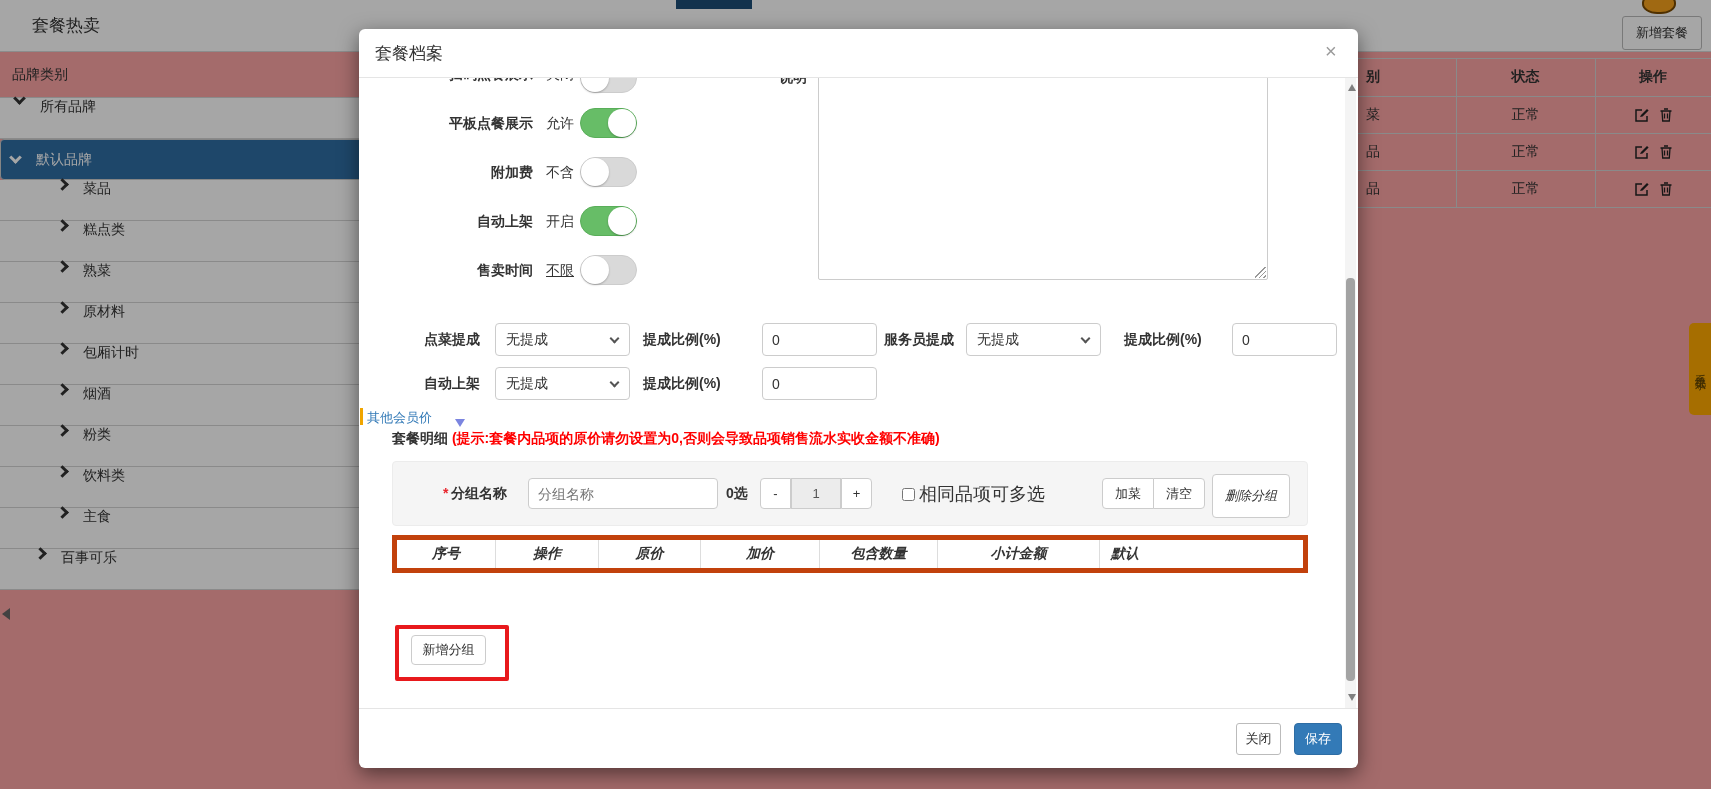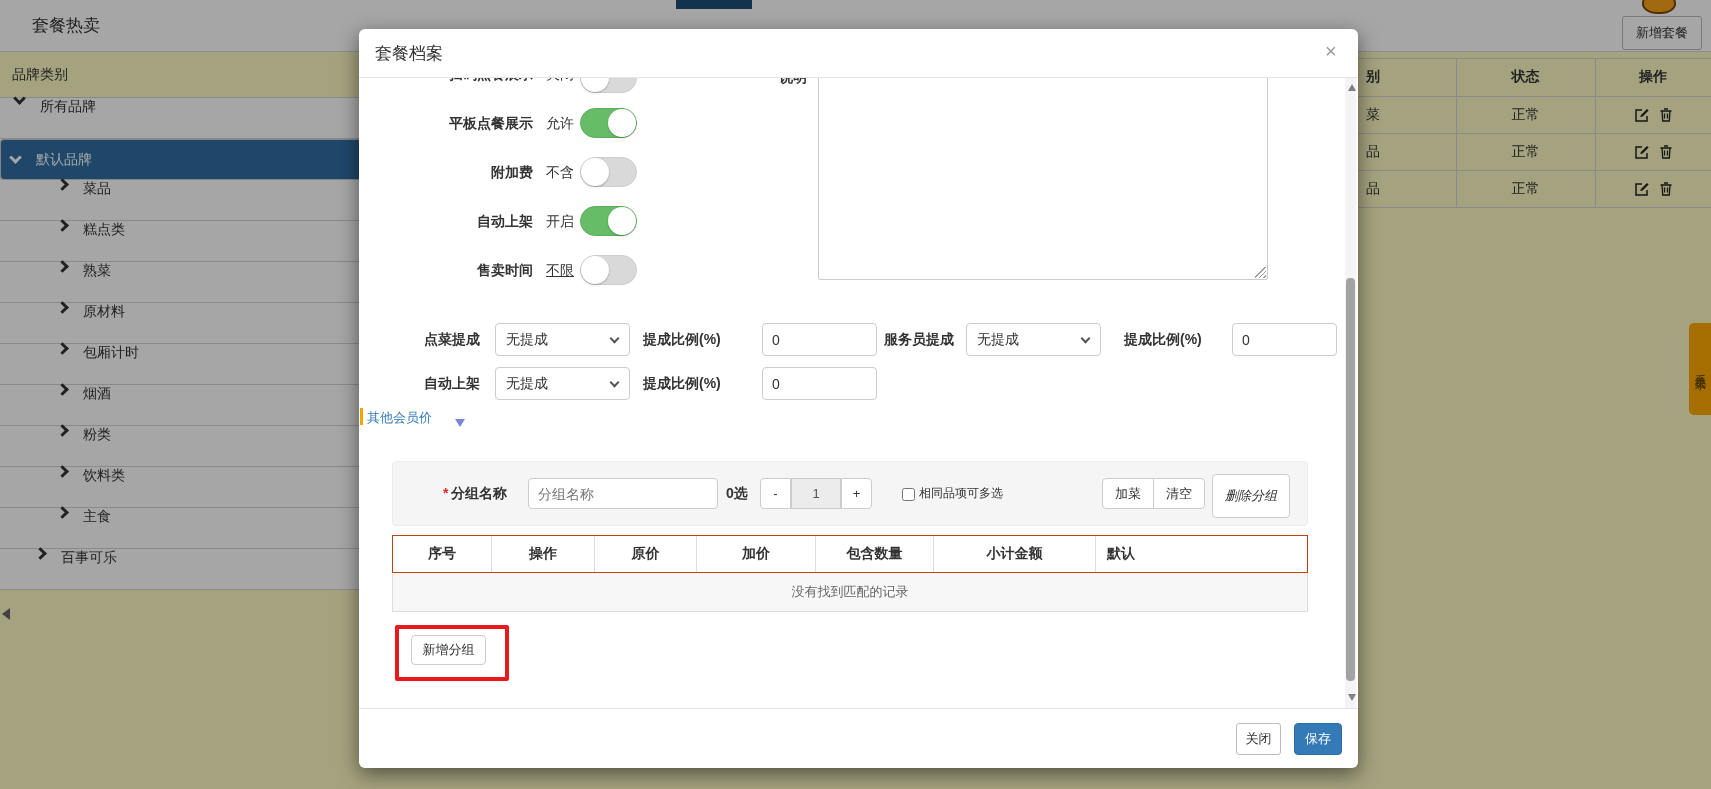--- a/index.html
+++ b/index.html
@@ -1,17 +1,17 @@
 <!DOCTYPE html>
 <html><head>
 <meta charset="utf-8">
 <style>
   html,body{margin:0;padding:0;background:#e8e8e8;}
   *{box-sizing:border-box;font-family:"Liberation Sans","DejaVu Sans",sans-serif;}
-  .stage{position:relative;width:1711px;height:789px;overflow:hidden;background:#fef9c3;}
+  .stage{position:relative;width:1711px;height:789px;overflow:hidden;background:#fca5a5;}
   .abs{position:absolute;}
   
   .pg-titlebar{left:0;top:0;width:1711px;height:52px;background:#fff;border-bottom:1px solid #d8d8d8;}
   .pg-title{left:32px;top:14px;font-size:17px;color:#333;}
   .navy-frag{left:676px;top:0;width:76px;height:9px;background:#1d4e77;}
   .mascot{left:1642px;top:-8px;width:34px;height:22px;background:#f6a21d;border:2px solid #7a4a00;border-radius:50% 50% 45% 45%;}
   .btn{display:flex;align-items:center;justify-content:center;background:#fff;border:1px solid #bbb;border-radius:3px;font-size:13px;color:#333;cursor:pointer;}
   .new-combo{left:1622px;top:16px;width:80px;height:34px;}
   
   .sb-header{left:0;top:52px;width:520px;height:46px;border-bottom:1px solid #d4d4d4;display:flex;align-items:center;padding-left:12px;font-size:14px;color:#333;}
@@ -54,34 +54,34 @@
   .inp{border:1px solid #ccc;border-radius:4px;font-size:14px;color:#333;padding:0 9px;outline:none;width:100%;height:100%;}
   .member-bar{width:3px;background:#f0a500;}
   .member-link{color:#337ab7;font-size:13px;cursor:pointer;}
   .tri-down{width:0;height:0;border-left:5px solid transparent;border-right:5px solid transparent;border-top:8px solid #7b85e0;}
   .warn-line{font-size:14px;color:#333;font-weight:bold;white-space:nowrap;}
   .warn-red{color:#ff0000;font-weight:bold;}
   .gpanel{background:#f5f5f5;border:1px solid #ececec;border-radius:4px;}
   .star{color:#e8262d;font-weight:bold;font-size:14px;}
   .wbtn{display:flex;align-items:center;justify-content:center;background:#fff;border:1px solid #ccc;font-size:13px;color:#333;cursor:pointer;border-radius:4px;}
   .qty-box{background:#ececec;border:1px solid #ccc;display:flex;align-items:center;justify-content:center;font-size:13px;color:#555;}
-  .dt-head{display:flex;border:1px solid #c2410c;}
+  .dt-head{display:flex;border:5px solid #c2410c;font-style:italic;}
   .dt-hc{display:flex;align-items:center;justify-content:center;font-weight:bold;font-size:14px;color:#333;border-right:1px solid #ddd;height:100%;}
   .dt-hc:last-child{border-right:none;}
   .dt-empty{background:#f7f7f7;border:1px solid #ddd;border-top:none;display:flex;align-items:center;justify-content:center;font-size:13px;color:#666;}
   .redbox{border:4px solid #e8191c;border-radius:2px;}
   .ft-close{left:877px;top:694px;width:45px;height:32px;}
   .ft-save{left:935px;top:694px;width:48px;height:32px;display:flex;align-items:center;justify-content:center;background:#337ab7;border:1px solid #2e6da4;border-radius:4px;color:#fff;font-size:13px;cursor:pointer;}
   
   .sb-track{left:986px;top:49px;width:11px;height:630px;background:#f4f4f4;}
   .sb-thumb{left:987px;top:249px;width:9px;height:403px;background:#a3a3a3;border-radius:4px;}
   .arr-up{left:989px;top:55px;width:0;height:0;border-left:4px solid transparent;border-right:4px solid transparent;border-bottom:7px solid #808080;}
   .arr-dn{left:989px;top:665px;width:0;height:0;border-left:4px solid transparent;border-right:4px solid transparent;border-top:7px solid #808080;}
   .cbx{width:13px;height:13px;margin:0;}
-  .cbx-lbl{font-size:12px;color:#333;display:flex;align-items:center;}
+  .cbx-lbl{font-size:18px;color:#333;display:flex;align-items:center;}
 </style>
 </head>
 <body>
 
 <div class="stage">
 
   <div>
     <div class="abs pg-titlebar"></div>
     <div class="abs pg-title">套餐热卖</div>
     <div class="abs navy-frag"></div>
@@ -268,20 +268,24 @@
           <span>无提成</span>
           <span class="caret"></span>
         </div>
       <div class="abs lbl" style="left:284px;top:289px;width:95px;height:33px;line-height:33px;text-align:left;">提成比例(%)</div>
       <div class="abs" style="left:403px;top:289px;width:115px;height:33px;"><input class="inp" value="0" style=""></div>
 
       <div class="abs member-bar" style="left:1px;top:330px;height:17px;"></div>
       <div class="abs member-link" style="left:8px;top:331px;">其他会员价</div>
       <div class="abs tri-down" style="left:96px;top:341px;"></div>
 
+      <div class="abs warn-line" style="left:33px;top:352px;">
+        <span>套餐明细</span>
+        <span class="warn-red">(提示:套餐内品项的原价请勿设置为0,否则会导致品项销售流水实收金额不准确)</span>
+      </div>
 
       <div class="abs gpanel" style="left:33px;top:383px;width:916px;height:65px;"></div>
       <div class="abs star" style="left:84px;top:400px;height:31px;line-height:31px;">*</div>
       <div class="abs lbl" style="left:92px;top:400px;width:62px;height:31px;line-height:31px;text-align:left;">分组名称</div>
       <div class="abs" style="left:169px;top:400px;width:190px;height:31px;"><input class="inp" placeholder="分组名称" style=""></div>
       <div class="abs lbl" style="left:367px;top:400px;width:32px;height:31px;line-height:31px;text-align:left;">0选</div>
       <div class="abs wbtn" style="left:401px;top:400px;width:31px;height:31px;border-radius:4px 0 0 4px;">-</div>
       <div class="abs qty-box" style="left:432px;top:400px;width:50px;height:31px;">1</div>
       <div class="abs wbtn" style="left:482px;top:400px;width:31px;height:31px;border-radius:0 4px 4px 0;">+</div>
       <div class="abs" style="left:543px;top:409px;"><input type="checkbox" class="cbx" style=""></div>
@@ -292,21 +296,20 @@
 
       <div class="abs dt-head" style="left:33px;top:457px;width:916px;height:38px;">
         <div class="dt-hc" style="width:99px;">序号</div>
         <div class="dt-hc" style="width:103px;">操作</div>
         <div class="dt-hc" style="width:102px;">原价</div>
         <div class="dt-hc" style="width:119px;">加价</div>
         <div class="dt-hc" style="width:118px;">包含数量</div>
         <div class="dt-hc" style="width:162px;">小计金额</div>
         <div class="dt-hc" style="width:50px;">默认</div>
       </div>
-      <div class="abs dt-empty" style="left:33px;top:495px;width:916px;height:39px;">没有找到匹配的记录</div>
 
       <div class="abs wbtn" style="left:52px;top:557px;width:75px;height:30px;">新增分组</div>
       <div class="abs redbox" style="left:36px;top:547px;width:114px;height:56px;"></div>
     </div>
 
     <div class="abs sb-track"></div>
     <div class="abs arr-up"></div>
     <div class="abs arr-dn"></div>
     <div class="abs sb-thumb"></div>
 

